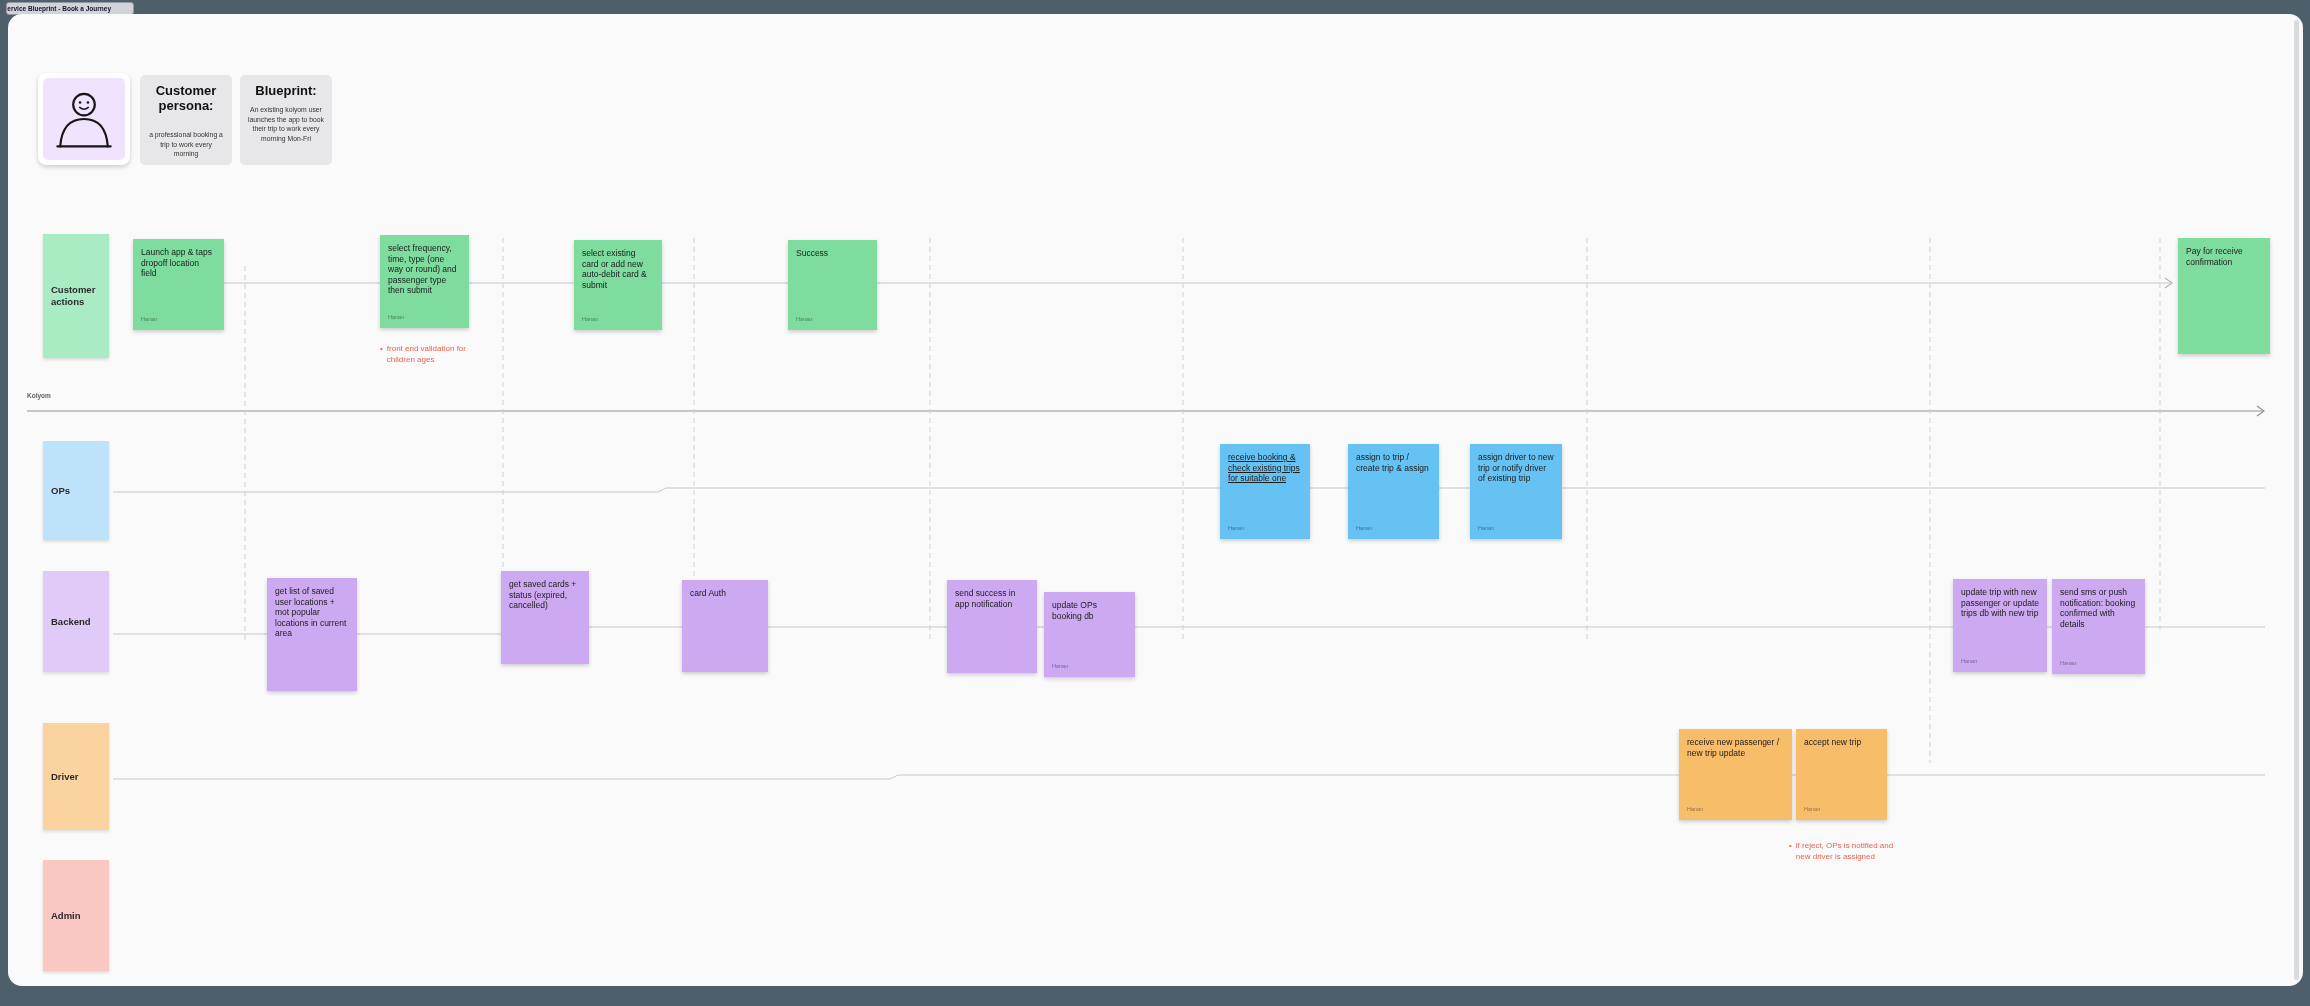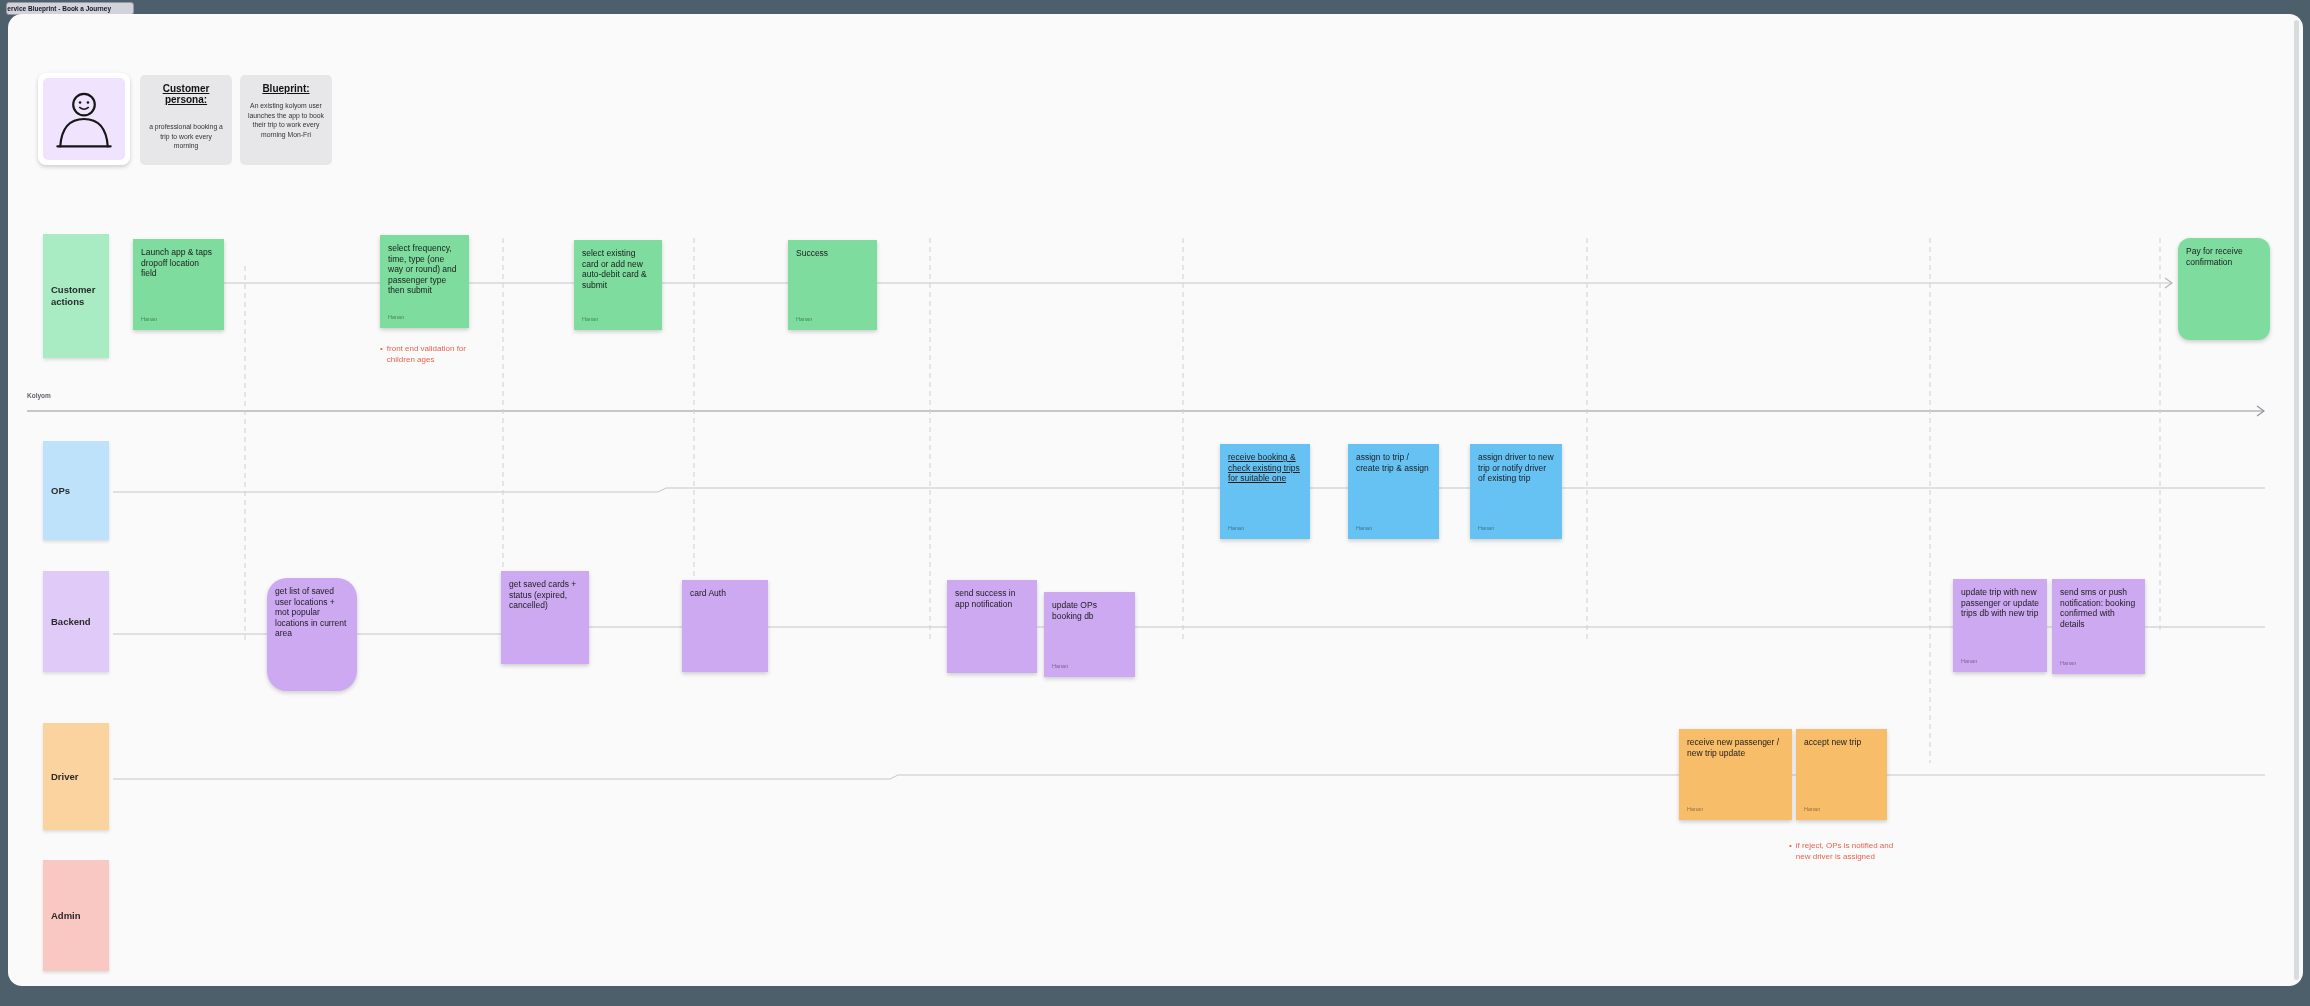--- a/index.html
+++ b/index.html
@@ -11,21 +11,21 @@
   .lines{position:absolute;left:0;top:0;pointer-events:none;}
   .conn{stroke:#C3C6C9;stroke-width:1;fill:none;}
   .kline{stroke:#8F959B;stroke-width:1.2;fill:none;}
   .arrow{stroke:#8F959B;stroke-width:1.2;fill:none;}
   .arrow-lite{stroke:#B2B6BA;stroke-width:1.2;fill:none;}
   .dash{stroke:#CDD0D3;stroke-width:1;stroke-dasharray:5 4;fill:none;}
   .sticky{position:absolute;box-sizing:border-box;padding:8px 8px;font-size:8.5px;line-height:10.6px;font-weight:400;color:#1C1C1C;box-shadow:0 2px 4px rgba(0,0,0,.18);}
   .s-author{position:absolute;left:8px;bottom:5px;font-size:5.5px;color:rgba(0,0,0,.42);font-weight:400;}
   .lane-label{position:absolute;left:35px;width:66px;display:flex;align-items:center;box-sizing:border-box;padding:8px;font-size:9.5px;line-height:12px;font-weight:700;color:#2A2A2A;box-shadow:0 2px 3px rgba(0,0,0,.12);}
   .gcard{position:absolute;width:92px;height:90px;border-radius:5px;box-sizing:border-box;padding:8px 7px;text-align:center;}
-  .gc-title{font-size:10px;font-weight:700;color:#111;text-decoration:underline;}
+  .gc-title{font-size:13px;font-weight:700;color:#111;}
   .gc-body{font-size:6.8px;line-height:9.5px;color:#333;margin-top:7px;}
   .gc-body.tall{margin-top:17px;}
   .avatar{position:absolute;left:30px;top:59px;width:92px;height:92px;background:#FFFFFF;border-radius:8px;box-shadow:0 2px 4px rgba(0,0,0,.18);box-sizing:border-box;padding:5px;}
   .avatar-inner{width:100%;height:100%;border-radius:5px;display:flex;align-items:center;justify-content:center;}
   .kolyom-label{position:absolute;left:19px;top:378px;font-size:6.5px;color:#5F6368;font-weight:700;}
   .note{position:absolute;display:flex;gap:4px;font-size:8px;line-height:10.5px;color:#E8624D;font-weight:400;}
   .note .bullet{flex:none;}
   .scrollbar{position:absolute;top:6px;bottom:6px;width:5px;left:2286px;background:#D9DCDE;border-radius:3px;}
 </style>
 </head>
@@ -110,21 +110,21 @@
       <div class="s-author">Hanan</div>
     </div>
     <div class="sticky" style="left: 566px; top: 226px; width: 88px; height: 90px; background: rgb(125, 220, 158);">
       <div>select existing card or add new auto-debit card &amp; submit</div>
       <div class="s-author">Hanan</div>
     </div>
     <div class="sticky" style="left: 780px; top: 226px; width: 89px; height: 90px; background: rgb(125, 220, 158);">
       <div>Success</div>
       <div class="s-author">Hanan</div>
     </div>
-    <div class="sticky" style="left: 2170px; top: 224px; width: 92px; height: 102px; background: rgb(125, 220, 158); border-radius: 12px;">
+    <div class="sticky" style="left: 2170px; top: 224px; width: 92px; height: 116px; background: rgb(125, 220, 158);">
       <div>Pay for receive confirmation</div>
     </div>
 
     <div class="note" style="left:372px;top:330px;width:115px;">
       <span class="bullet">•</span>
       <span>front end validation for children ages</span>
     </div>
 
     <div class="sticky" style="left: 1212px; top: 430px; width: 90px; height: 95px; background: rgb(102, 194, 243); text-decoration: underline;">
       <div>receive booking &amp; check existing trips for suitable one</div>
@@ -132,21 +132,21 @@
     </div>
     <div class="sticky" style="left: 1340px; top: 430px; width: 91px; height: 95px; background: rgb(102, 194, 243);">
       <div>assign to trip / create trip &amp; assign</div>
       <div class="s-author">Hanan</div>
     </div>
     <div class="sticky" style="left: 1462px; top: 430px; width: 92px; height: 95px; background: rgb(102, 194, 243);">
       <div>assign driver to new trip or notify driver of existing trip</div>
       <div class="s-author">Hanan</div>
     </div>
 
-    <div class="sticky" style="left: 259px; top: 564px; width: 90px; height: 113px; background: rgb(205, 169, 242); border-radius: 20px;">
+    <div class="sticky" style="left: 259px; top: 564px; width: 90px; height: 113px; background: rgb(205, 169, 242);">
       <div>get list of saved user locations + mot popular locations in current area</div>
     </div>
     <div class="sticky" style="left: 493px; top: 557px; width: 88px; height: 93px; background: rgb(205, 169, 242);">
       <div>get saved cards + status (expired, cancelled)</div>
     </div>
     <div class="sticky" style="left: 674px; top: 566px; width: 86px; height: 92px; background: rgb(205, 169, 242);">
       <div>card Auth</div>
     </div>
     <div class="sticky" style="left: 939px; top: 566px; width: 90px; height: 93px; background: rgb(205, 169, 242);">
       <div>send success in app notification</div>

